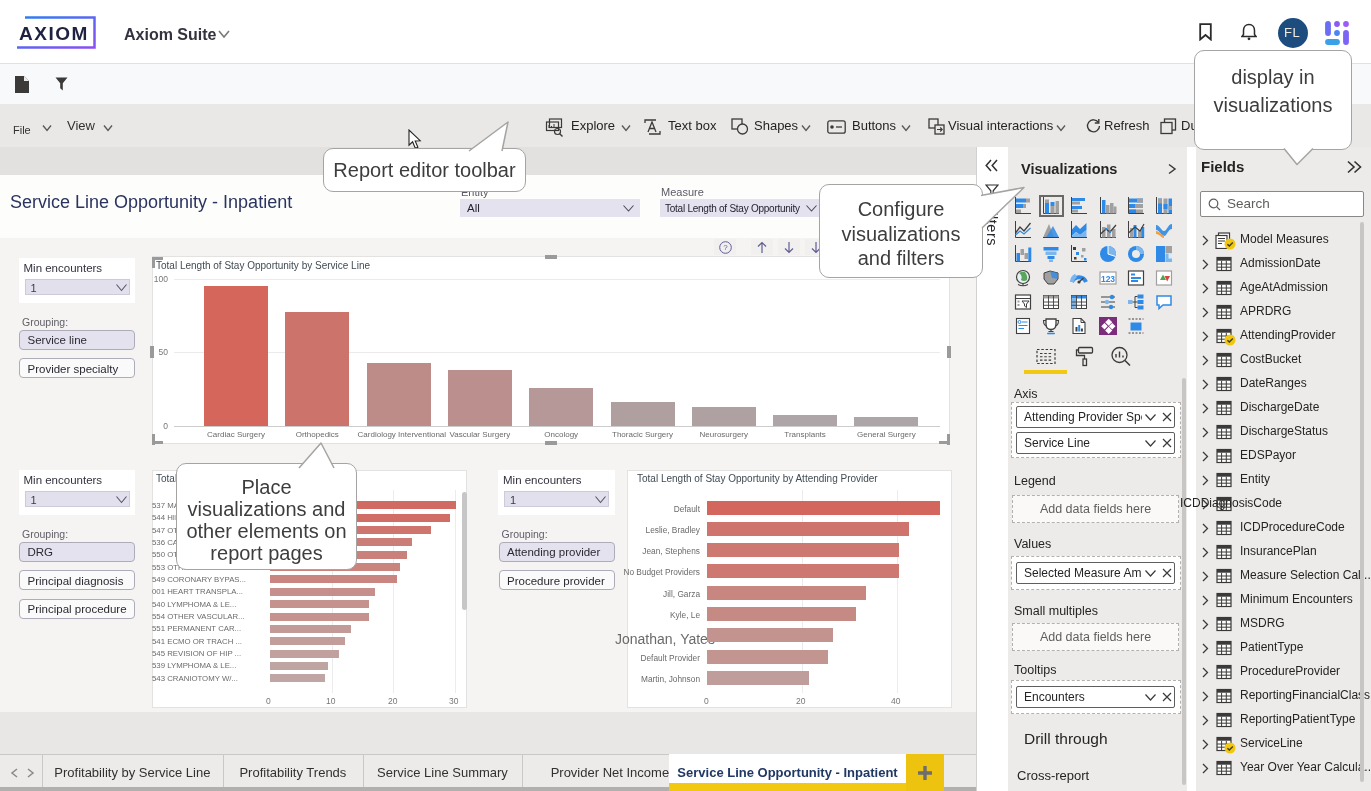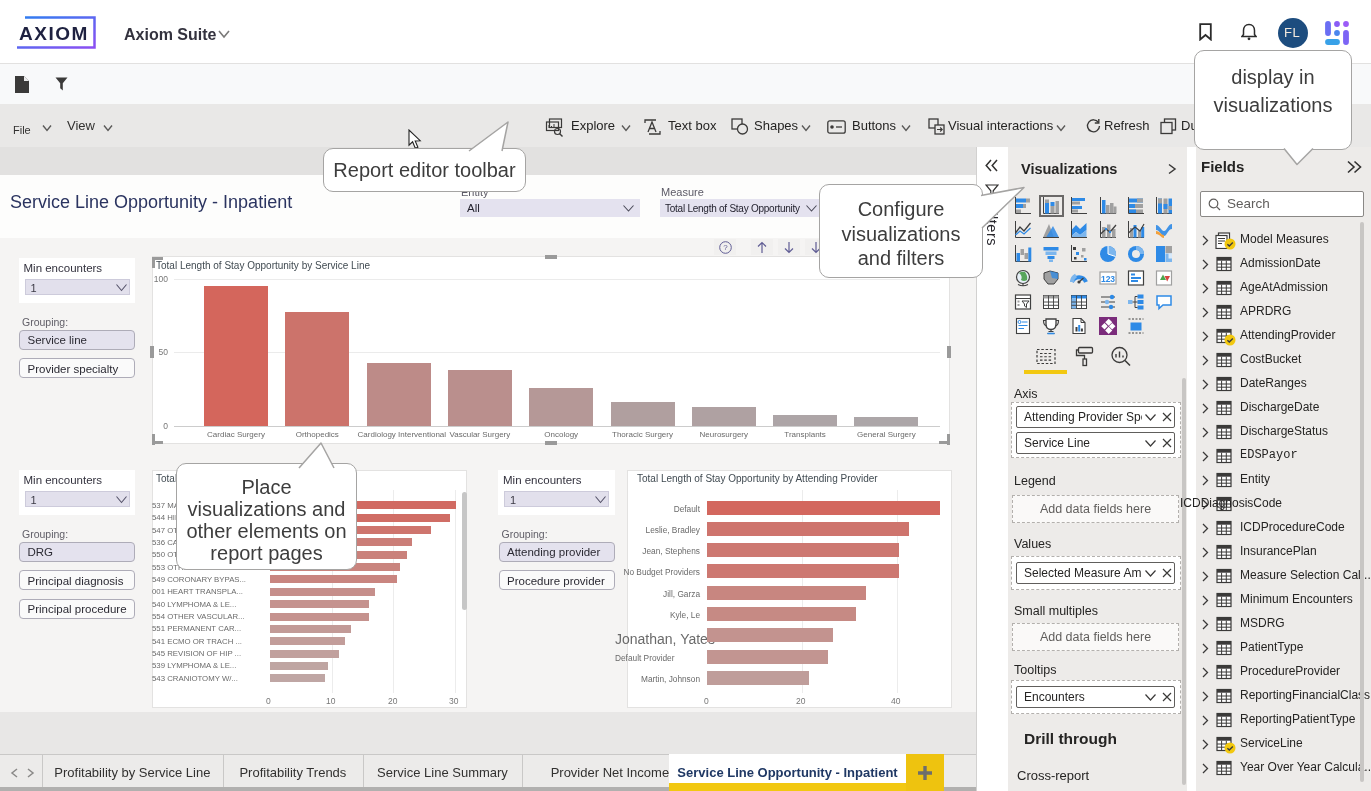--- a/index.html
+++ b/index.html
@@ -279,21 +279,21 @@
 <div class="tx" style="left:615px;top:546.1px;width:85px;text-align:right;font-size:8.3px;color:#6a6a6a">Jean, Stephens</div>
 <div class="ab" style="left:707px;top:543.1px;width:192.0px;height:14px;background:#cd7871"></div>
 <div class="tx" style="left:615px;top:567.4px;width:85px;text-align:right;font-size:8.3px;color:#6a6a6a">No Budget Providers</div>
 <div class="ab" style="left:707px;top:564.4px;width:192.0px;height:14px;background:#cd7871"></div>
 <div class="tx" style="left:615px;top:588.7px;width:85px;text-align:right;font-size:8.3px;color:#6a6a6a">Jill, Garza</div>
 <div class="ab" style="left:707px;top:585.7px;width:158.8px;height:14px;background:#c88680"></div>
 <div class="tx" style="left:615px;top:610.0px;width:85px;text-align:right;font-size:8.3px;color:#6a6a6a">Kyle, Le</div>
 <div class="ab" style="left:707px;top:607.0px;width:149.3px;height:14px;background:#c68a84"></div>
 <div class="tx" style="left:615px;top:631.3px;width:85px;text-align:right;font-size:14px;color:#6a6a6a">Jonathan, Yates</div>
 <div class="ab" style="left:707px;top:628.3px;width:125.6px;height:14px;background:#c3938f"></div>
-<div class="tx" style="left:615px;top:652.6px;width:85px;font-size:8.3px;color:#6a6a6a">Default Provider</div>
+<div class="tx" style="left:615px;top:652.6px;width:85px;text-align:right;font-size:8.3px;color:#6a6a6a">Default Provider</div>
 <div class="ab" style="left:707px;top:649.6px;width:120.9px;height:14px;background:#c29591"></div>
 <div class="tx" style="left:615px;top:673.9px;width:85px;text-align:right;font-size:8.3px;color:#6a6a6a">Martin, Johnson</div>
 <div class="ab" style="left:707px;top:670.9px;width:101.9px;height:14px;background:#bf9d9a"></div>
 <div class="tx" style="left:704px;top:696px;font-size:8.5px;color:#777;">0</div>
 <div class="tx" style="left:796px;top:696px;font-size:8.5px;color:#777;">20</div>
 <div class="tx" style="left:891px;top:696px;font-size:8.5px;color:#777;">40</div>
 <svg class="ab" style="left:10px;top:768px;" width="9" height="10" viewBox="0 0 9 10">
     <path d="M7,1 L2,5 L7,9" fill="none" stroke="#8a8988" stroke-width="1.5"></path>
   </svg>
 <svg class="ab" style="left:26px;top:768px;" width="9" height="10" viewBox="0 0 9 10">
@@ -598,21 +598,21 @@
 <div class="tx" style="left:1014px;top:663px;font-size:12.5px;color:#252423;">Tooltips</div>
 <div class="ab" style="left:1011px;top:680px;width:170px;height:34px;border:1px dashed #b3b0ad;background:#fff"></div>
 <div class="ab" style="left:1016px;top:686px;width:159px;height:22px;background:#fff;border:1px solid #605e5c;border-radius:2px"></div>
 <div class="tx" style="left:1024px;top:690px;max-width:118px;overflow:hidden;font-size:12px;color:#252423">Encounters</div>
 <svg class="ab" style="left:1145px;top:694px;" width="11" height="7" viewBox="0 0 11 7">
     <path d="M0.5,0.5 L5.5,6 L10.5,0.5" fill="none" stroke="#3b3a39" stroke-width="1.2"></path>
   </svg>
 <svg class="ab" style="left:1162px;top:692px;" width="10" height="10" viewBox="0 0 10 10">
     <path d="M1,1 L9,9 M9,1 L1,9" stroke="#3b3a39" stroke-width="1.2"></path>
   </svg>
-<div class="tx" style="left:1024px;top:730px;font-size:15.5px;color:#252423;font-weight:700">Drill through</div>
+<div class="tx" style="left:1024px;top:730px;font-size:15.5px;color:#252423;font-weight:400">Drill through</div>
 <div class="tx" style="left:1017px;top:768px;font-size:13px;color:#252423;">Cross-report</div>
 <div class="ab" style="left:1181.5px;top:378px;width:4.5px;height:407px;background:#c8c6c4;border-radius:2px"></div>
 <div class="tx" style="left:1201px;top:158px;font-size:15px;color:#252423;font-weight:bold">Fields</div>
 <svg class="ab" style="left:1346px;top:160px;" width="16" height="14" viewBox="0 0 16 14">
     <path d="M2,1.5 L8,7 L2,12.5 M8.5,1.5 L14.5,7 L8.5,12.5" fill="none" stroke="#323130" stroke-width="1.6"></path>
   </svg>
 <div class="ab" style="left:1200px;top:191px;width:164px;height:26px;background:#fff;border:1px solid #8a8886;border-radius:2px"></div>
 <svg class="ab" style="left:1208px;top:198px;" width="13" height="13" viewBox="0 0 13 13">
     <circle cx="5.5" cy="5.5" r="4.3" fill="none" stroke="#605e5c" stroke-width="1.2"></circle>
     <path d="M8.8,8.8 L12,12" stroke="#605e5c" stroke-width="1.2"></path>
@@ -708,21 +708,21 @@
   </svg>
 <div class="tx" style="left:1240px;top:424px;font-size:12px;color:#252423;">DischargeStatus</div>
 <svg class="ab" style="left:1202px;top:451px;" width="7" height="11" viewBox="0 0 7 11">
     <path d="M1,1 L5.5,5.5 L1,10" fill="none" stroke="#3b3a39" stroke-width="1.3"></path>
   </svg>
 <svg class="ab" style="left:1216px;top:448px;" width="16" height="16" viewBox="0 0 16 16">
     <rect x="1" y="1.5" width="14" height="13" fill="#fff" stroke="#3b3a39" stroke-width="1.2"></rect>
     <rect x="1" y="1.5" width="14" height="3.2" fill="#3b3a39"></rect>
     <path d="M1,8 H15 M1,11.2 H15 M5.6,4.7 V14.5 M10.3,4.7 V14.5" stroke="#3b3a39" stroke-width="1"></path>
   </svg>
-<div class="tx" style="left:1240px;top:448px;font-size:12px;color:#252423;font-family:Liberation Mono, monospace;">EDSPayor</div>
+<div class="tx" style="left:1240px;top:448px;font-size:12px;color:#252423;">EDSPayor</div>
 <svg class="ab" style="left:1202px;top:475px;" width="7" height="11" viewBox="0 0 7 11">
     <path d="M1,1 L5.5,5.5 L1,10" fill="none" stroke="#3b3a39" stroke-width="1.3"></path>
   </svg>
 <svg class="ab" style="left:1216px;top:472px;" width="16" height="16" viewBox="0 0 16 16">
     <rect x="1" y="1.5" width="14" height="13" fill="#fff" stroke="#3b3a39" stroke-width="1.2"></rect>
     <rect x="1" y="1.5" width="14" height="3.2" fill="#3b3a39"></rect>
     <path d="M1,8 H15 M1,11.2 H15 M5.6,4.7 V14.5 M10.3,4.7 V14.5" stroke="#3b3a39" stroke-width="1"></path>
   </svg>
 <div class="tx" style="left:1240px;top:472px;font-size:12px;color:#252423;">Entity</div>
 <svg class="ab" style="left:1202px;top:499px;" width="7" height="11" viewBox="0 0 7 11">

